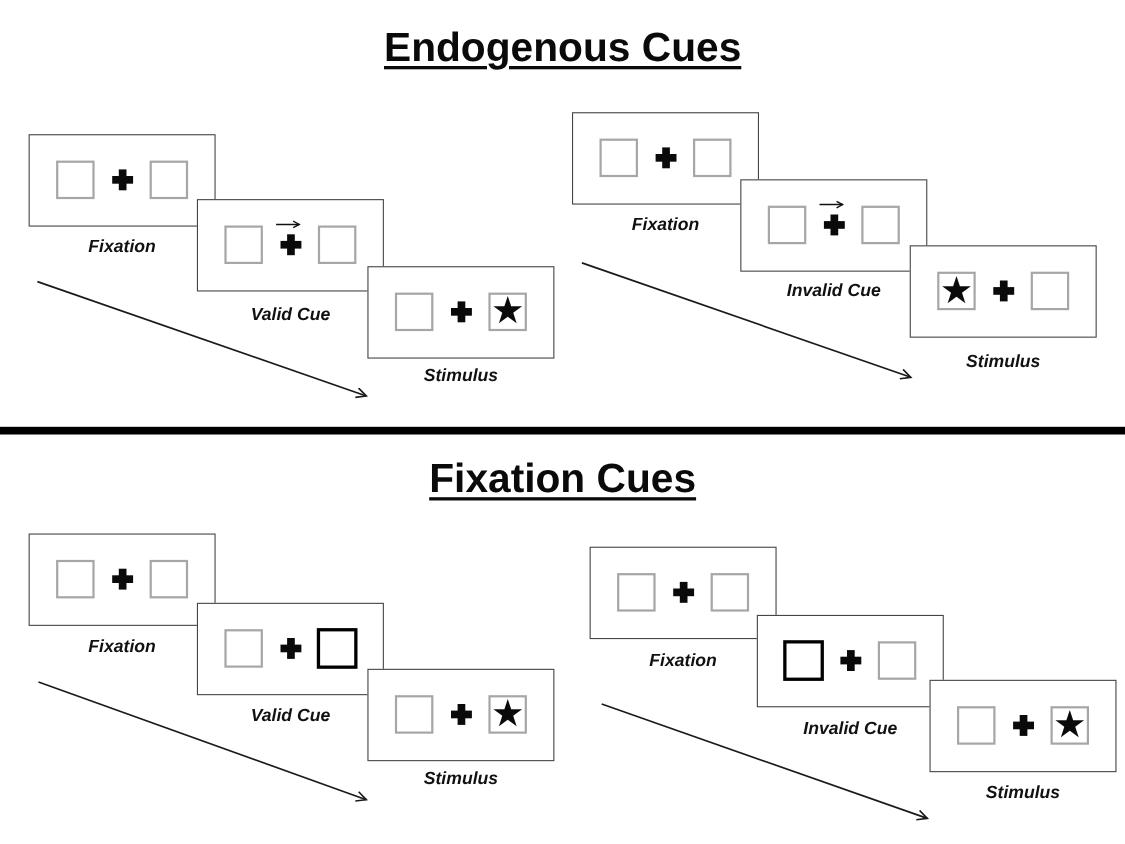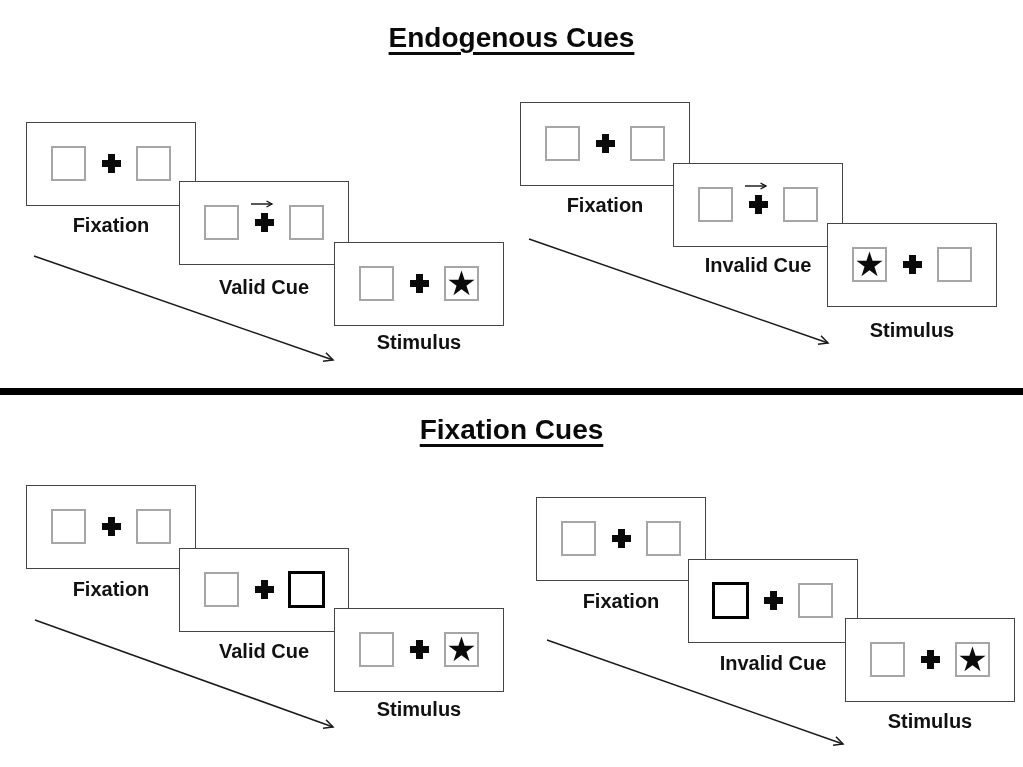--- a/index.html
+++ b/index.html
@@ -2,33 +2,33 @@
 <html><head>
 <meta charset="utf-8">
 <style>
   html,body{margin:0;padding:0;background:#ffffff;}
   #stage{
     position:relative;width:1023px;height:767px;background:#ffffff;
     font-family:"Liberation Sans",sans-serif;overflow:hidden;
   }
   .title{
     position:absolute;left:0;width:100%;text-align:center;
-    font-size:28px;font-weight:700;color:#0a0a0a;
+    font-size:37px;font-weight:700;color:#0a0a0a;
     text-decoration:underline;text-decoration-thickness:3px;text-underline-offset:5px;
     z-index:7;
   }
   .divider{position:absolute;left:0;width:100%;height:7px;background:#000;z-index:6;}
   .panel{
     position:absolute;width:170px;height:84px;background:#fff;
     border:1.5px solid #454545;box-sizing:border-box;
   }
   .p1{z-index:1}.p2{z-index:2}.p3{z-index:3}
   .plabel{
-    position:absolute;width:170px;text-align:center;font-size:20px;line-height:22px;
-    font-weight:700;color:#111;z-index:4;
+    position:absolute;width:170px;text-align:center;font-size:16px;line-height:22px;
+    font-weight:700;color:#111;z-index:4;font-style:italic;
   }
   .sq{
     position:absolute;top:23px;width:35px;height:35px;box-sizing:border-box;
     border:2px solid #a6a6a6;background:#fff;
     display:flex;align-items:center;justify-content:center;
   }
   .sq.l{left:24px}
   .sq.r{left:109px}
   .sq.bold{border:3.5px solid #000;width:37px;height:37px;top:22px;}
   .sq.bold.l{left:23px}

